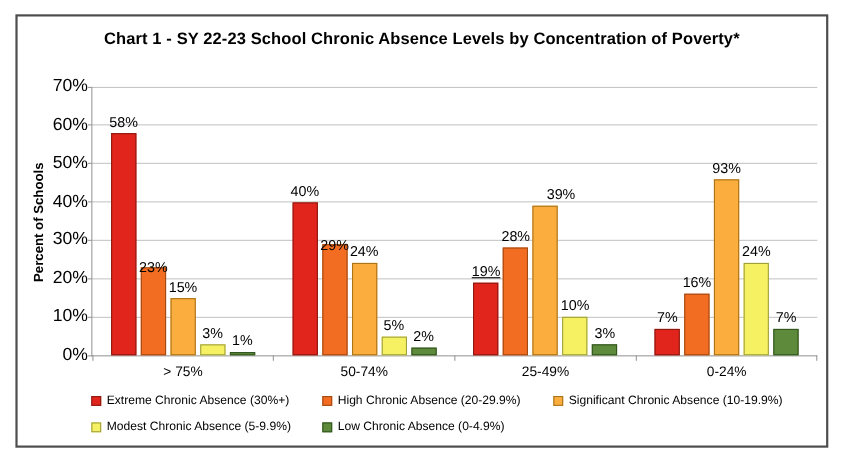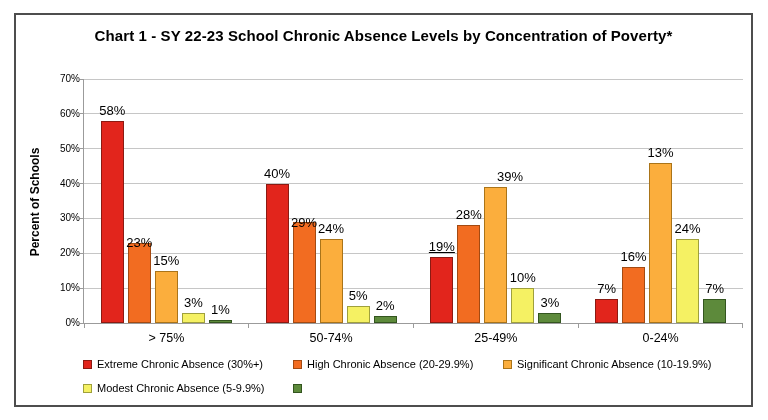--- a/index.html
+++ b/index.html
@@ -27,21 +27,21 @@
   }
   .plot {
     position: absolute; left: 67px; top: 64px; width: 659px; height: 244px;
     border-left: 1px solid #9b9b9b; border-bottom: 1px solid #9b9b9b;
   }
   .gridline { position: absolute; left: 0; width: 100%; height: 1px; background: #c6c6c6; }
   .y-tick { position: absolute; left: -4px; width: 4px; height: 1px; background: #9b9b9b; }
   .x-tick { position: absolute; top: 244px; width: 1px; height: 5px; background: #9b9b9b; }
   .y-label {
     position: absolute; right: 663px; width: 44px; text-align: right;
-    font-size: 10px; line-height: 12px;
+    font-size: 16px; line-height: 12px;
   }
   .bar { position: absolute; box-sizing: border-box; border: 1px solid; }
   .bar-label {
     position: absolute; width: 48px; text-align: center;
     font-size: 13px; line-height: 14px; white-space: nowrap;
   }
   .cat-label {
     position: absolute; top: 252px; text-align: center;
     font-size: 12.5px; line-height: 15px;
   }
@@ -123,21 +123,21 @@
       <div class="bar" style="left: 454.375px; top: 233.543px; width: 23px; height: 10.4571px; background: rgb(93, 138, 59); border-color: rgb(51, 85, 31);"></div>
       <div class="bar-label" style="left: 441.875px; top: 216.543px;">3%</div>
       <div class="cat-label" style="left: 329.5px; width: 164.75px;">25-49%</div>
       <div class="x-tick" style="left: 493.75px;"></div>
       <div class="x-tick" style="left: 658px;"></div>
       <div class="bar" style="left: 511.125px; top: 219.6px; width: 23px; height: 24.4px; background: rgb(226, 37, 28); border-color: rgb(140, 26, 18);"></div>
       <div class="bar-label" style="left: 498.625px; top: 202.6px;">7%</div>
       <div class="bar" style="left: 538.125px; top: 188.229px; width: 23px; height: 55.7714px; background: rgb(242, 108, 33); border-color: rgb(163, 74, 18);"></div>
       <div class="bar-label" style="left: 525.625px; top: 171.229px;">16%</div>
       <div class="bar" style="left: 565.125px; top: 83.6571px; width: 23px; height: 160.343px; background: rgb(251, 174, 61); border-color: rgb(170, 116, 25);"></div>
-      <div class="bar-label" style="left: 552.625px; top: 66.6571px;">13%</div>
+      <div class="bar-label" style="left: 552.625px; top: 66.6571px;">93%</div>
       <div class="bar" style="left: 592.125px; top: 160.343px; width: 23px; height: 83.6571px; background: rgb(245, 241, 99); border-color: rgb(159, 160, 60);"></div>
       <div class="bar-label" style="left: 579.625px; top: 143.343px;">24%</div>
       <div class="bar" style="left: 619.125px; top: 219.6px; width: 23px; height: 24.4px; background: rgb(93, 138, 59); border-color: rgb(51, 85, 31);"></div>
       <div class="bar-label" style="left: 606.625px; top: 202.6px;">7%</div>
       <div class="cat-label" style="left: 494.25px; width: 164.75px;">0-24%</div>
     </div>
   <div class="legend" id="legend">
       <div class="legend-item" style="left: 0px; top: 0px;">
         <div class="legend-swatch" style="background: rgb(226, 37, 28); border-color: rgb(140, 26, 18);"></div>
         <span>Extreme Chronic Absence (30%+)</span>
@@ -149,15 +149,16 @@
       <div class="legend-item" style="left: 420px; top: 0px;">
         <div class="legend-swatch" style="background: rgb(251, 174, 61); border-color: rgb(170, 116, 25);"></div>
         <span>Significant Chronic Absence (10-19.9%)</span>
       </div>
       <div class="legend-item" style="left: 0px; top: 24px;">
         <div class="legend-swatch" style="background: rgb(245, 241, 99); border-color: rgb(159, 160, 60);"></div>
         <span>Modest Chronic Absence (5-9.9%)</span>
       </div>
       <div class="legend-item" style="left: 210px; top: 24px;">
         <div class="legend-swatch" style="background: rgb(93, 138, 59); border-color: rgb(51, 85, 31);"></div>
+        <span>Low Chronic Absence (0-4.9%)</span>
       </div>
     </div>
 </div>
 
 </body></html>

